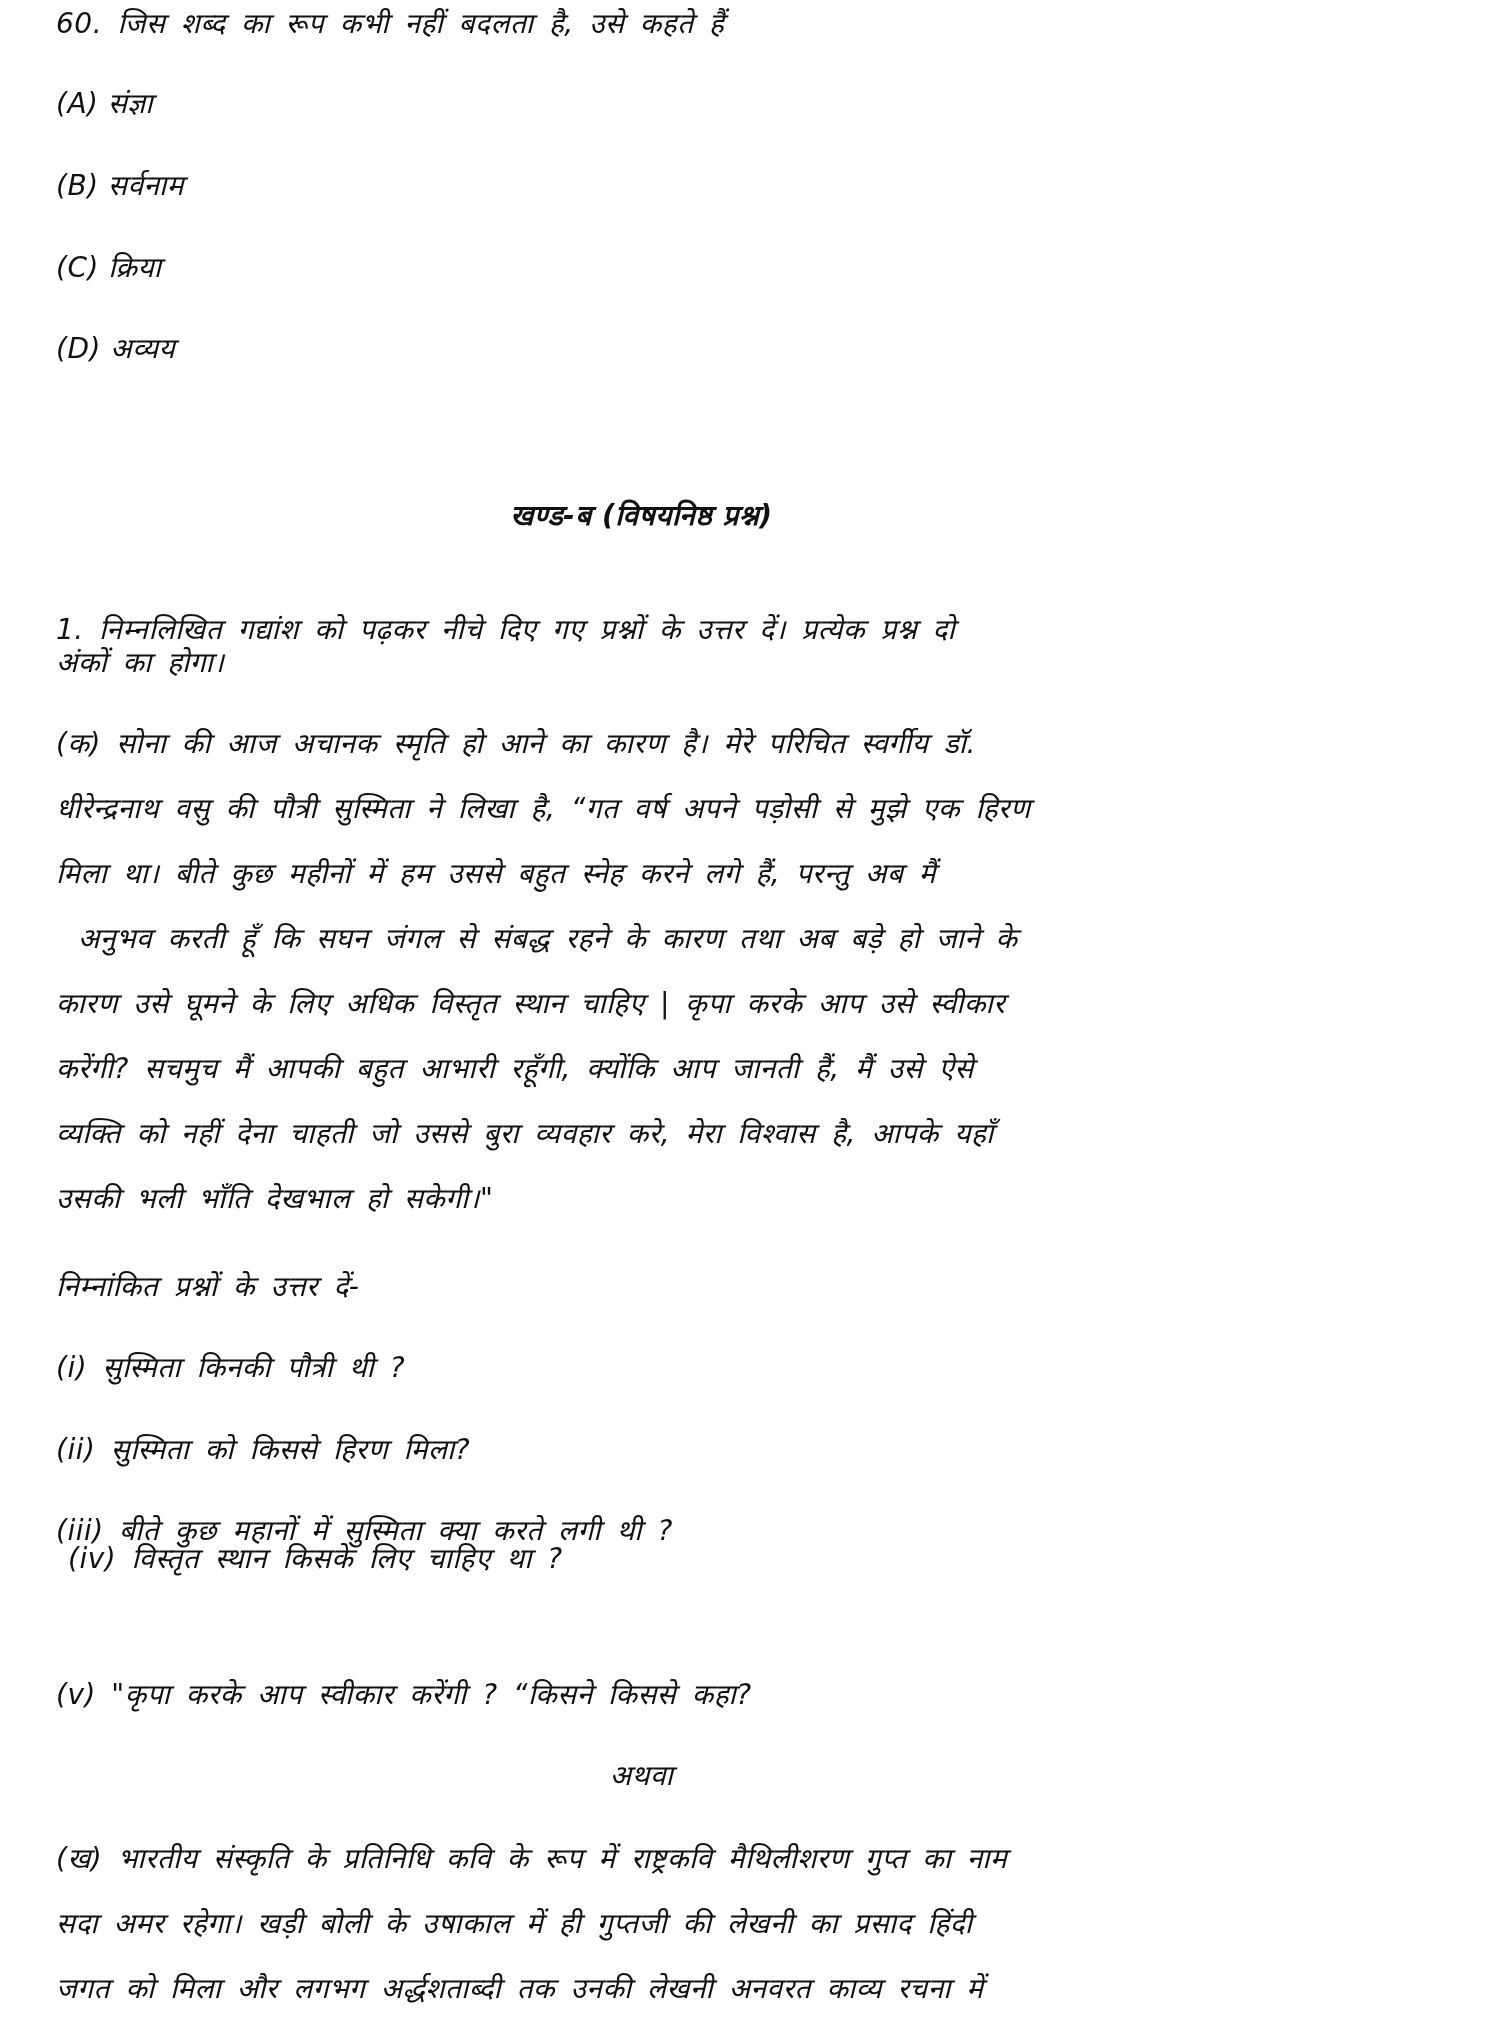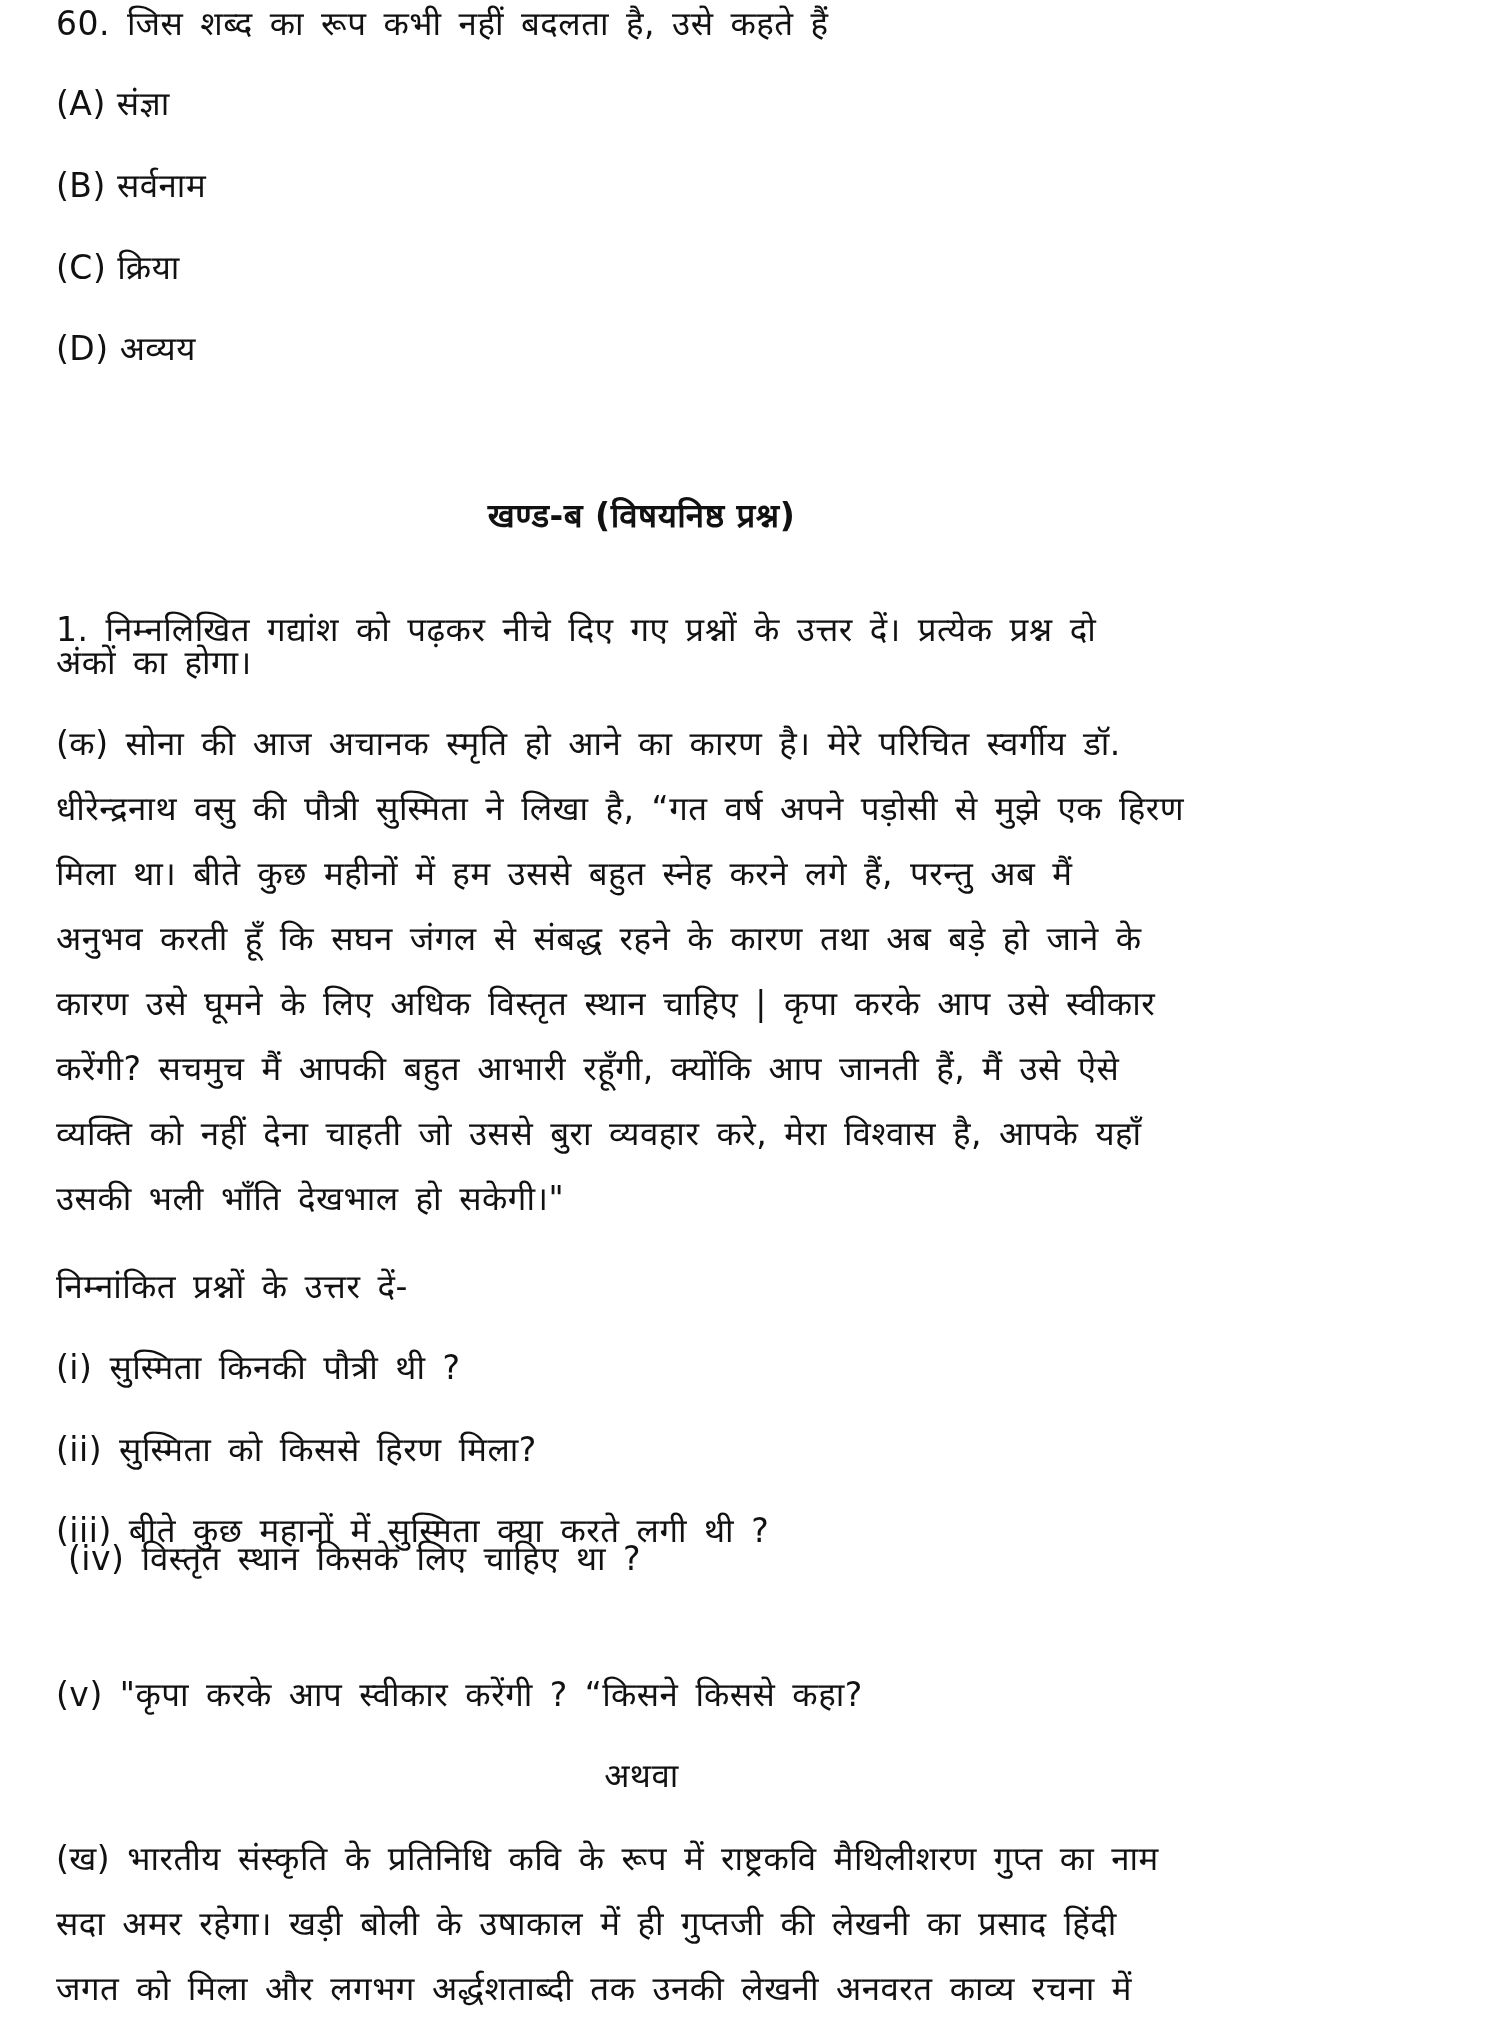--- a/index.html
+++ b/index.html
@@ -12,24 +12,25 @@
       font-family: "DejaVu Sans", "Liberation Sans", sans-serif;
     }
     .page {
       position: absolute;
       left: 0; top: 0;
       width: 1505px; height: 2034px;
     }
     .line {
       position: absolute;
       left: 56px;
-      font-size: 33px;
+      font-size: 28px;
       line-height: 44px;
       white-space: nowrap;
       letter-spacing: 0.5px;
+      font-style: italic;
     }
     .center {
       left: 0;
       width: 1283px;
       text-align: center;
     }
     .bold { font-weight: bold; }
     .wide { word-spacing: 6px; }
   </style>
 </head>
@@ -44,21 +45,21 @@
   <div class="line" style="top:327px;">(D) अव्यय</div>
 
   <div class="line center bold" style="top:494px;">खण्ड-ब (विषयनिष्ठ प्रश्न)</div>
 
   <div class="line wide" style="top:608px;">1. निम्नलिखित गद्यांश को पढ़कर नीचे दिए गए प्रश्नों के उत्तर दें। प्रत्येक प्रश्न दो</div>
   <div class="line wide" style="top:641px;">अंकों का होगा।</div>
 
   <div class="line wide" style="top:722px;">(क) सोना की आज अचानक स्मृति हो आने का कारण है। मेरे परिचित स्वर्गीय डॉ.</div>
   <div class="line wide" style="top:787px;">धीरेन्द्रनाथ वसु की पौत्री सुस्मिता ने लिखा है, “गत वर्ष अपने पड़ोसी से मुझे एक हिरण</div>
   <div class="line wide" style="top:852px;">मिला था। बीते कुछ महीनों में हम उससे बहुत स्नेह करने लगे हैं, परन्तु अब मैं</div>
-  <div class="line wide" style="top:917px;">अनुभव करती हूँ कि सघन जंगल से संबद्ध रहने के कारण तथा अब बड़े हो जाने के</div>
+  <div class="line wide" style="top:917px;margin-left:22px;">अनुभव करती हूँ कि सघन जंगल से संबद्ध रहने के कारण तथा अब बड़े हो जाने के</div>
   <div class="line wide" style="top:982px;">कारण उसे घूमने के लिए अधिक विस्तृत स्थान चाहिए | कृपा करके आप उसे स्वीकार</div>
   <div class="line wide" style="top:1047px;">करेंगी? सचमुच मैं आपकी बहुत आभारी रहूँगी, क्योंकि आप जानती हैं, मैं उसे ऐसे</div>
   <div class="line wide" style="top:1112px;">व्यक्ति को नहीं देना चाहती जो उससे बुरा व्यवहार करे, मेरा विश्वास है, आपके यहाँ</div>
   <div class="line wide" style="top:1177px;">उसकी भली भाँति देखभाल हो सकेगी।"</div>
 
   <div class="line wide" style="top:1265px;">निम्नांकित प्रश्नों के उत्तर दें-</div>
 
   <div class="line wide" style="top:1346px;">(i) सुस्मिता किनकी पौत्री थी ?</div>
   <div class="line wide" style="top:1428px;">(ii) सुस्मिता को किससे हिरण मिला?</div>
   <div class="line wide" style="top:1509px;">(iii) बीते कुछ महानों में सुस्मिता क्या करते लगी थी ?</div>

